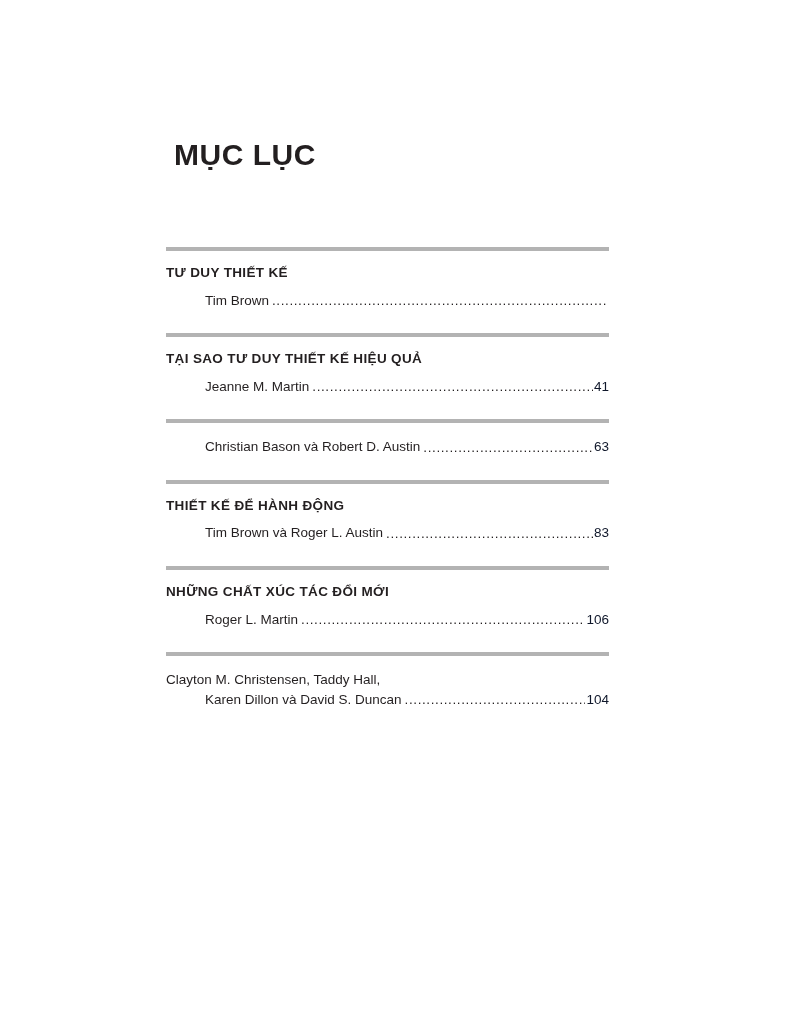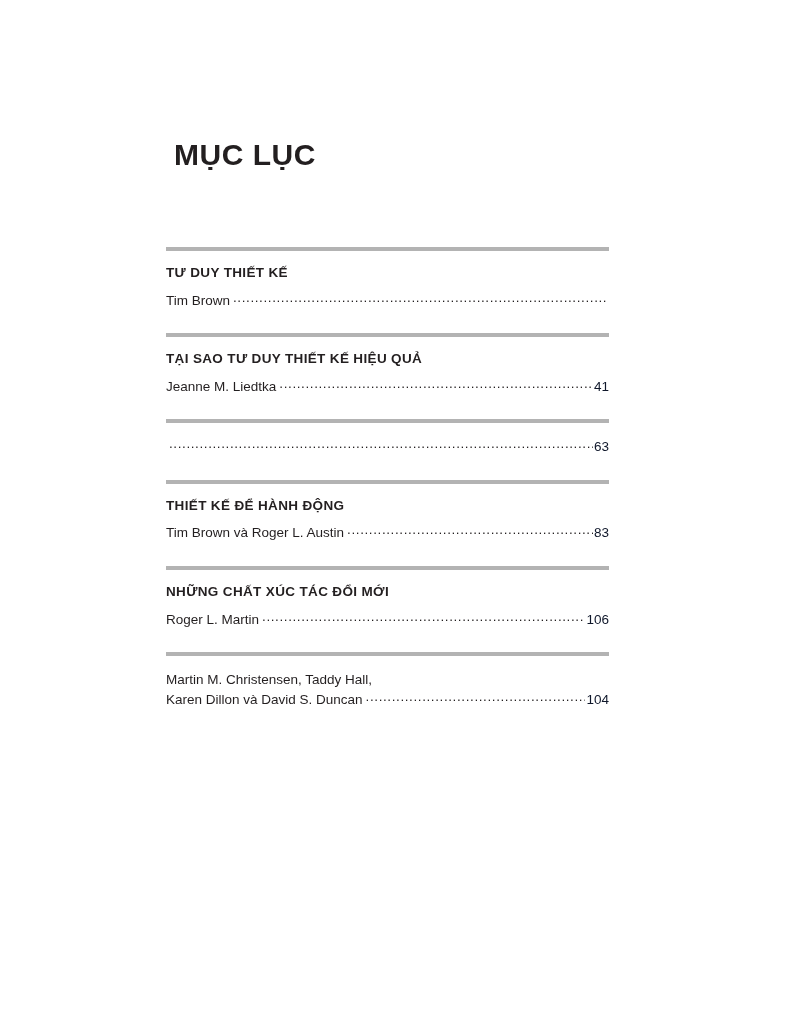--- a/index.html
+++ b/index.html
@@ -50,25 +50,26 @@
     font-size: 13.5px;
     font-weight: bold;
     letter-spacing: 0.35px;
     color: #231f20;
     text-transform: uppercase;
     line-height: 1.25;
     margin-bottom: 9px;
   }
   .author-line {
     display: flex;
-    align-items: flex-start;
+    align-items: center;
     font-size: 13.5px;
     color: #231f20;
     line-height: 1.5;
     white-space: nowrap;
+    margin-left: 39px;
   }
   .author-name {
     flex: 0 0 auto;
   }
   .dots {
     flex: 1 1 auto;
     overflow: hidden;
     white-space: nowrap;
     margin: 0 1px 0 3px;
     font-size: 13.5px;
@@ -107,30 +108,31 @@
         <span class="dots">................................................................................................................</span>
         <span class="page-num"></span>
       </div>
       <div class="entry-spacer"></div>
     </div>
 
     <div class="toc-entry">
       <div class="rule"></div>
       <div class="entry-title">TẠI SAO TƯ DUY THIẾT KẾ HIỆU QUẢ</div>
       <div class="author-line">
-        <span class="author-name">Jeanne M. Liedtka</span>
+        <span class="author-name">Jeanne M. Martin</span>
         <span class="dots">................................................................................................................</span>
         <span class="page-num">41</span>
       </div>
       <div class="entry-spacer"></div>
     </div>
 
     <div class="toc-entry">
       <div class="rule"></div>
       <div class="author-line">
+        <span class="author-name">Christian Bason và Robert D. Austin</span>
         <span class="dots">................................................................................................................</span>
         <span class="page-num">63</span>
       </div>
       <div class="entry-spacer"></div>
     </div>
 
     <div class="toc-entry">
       <div class="rule"></div>
       <div class="entry-title">THIẾT KẾ ĐỂ HÀNH ĐỘNG</div>
       <div class="author-line">
@@ -147,21 +149,21 @@
       <div class="author-line">
         <span class="author-name">Roger L. Martin</span>
         <span class="dots">................................................................................................................</span>
         <span class="page-num">106</span>
       </div>
       <div class="entry-spacer"></div>
     </div>
 
     <div class="toc-entry">
       <div class="rule"></div>
-      <div class="author-extra">Martin M. Christensen, Taddy Hall,</div>
+      <div class="author-extra">Clayton M. Christensen, Taddy Hall,</div>
       <div class="author-line">
         <span class="author-name">Karen Dillon và David S. Duncan</span>
         <span class="dots">................................................................................................................</span>
         <span class="page-num">104</span>
       </div>
     </div>
 
   </div>
 </div>
 

